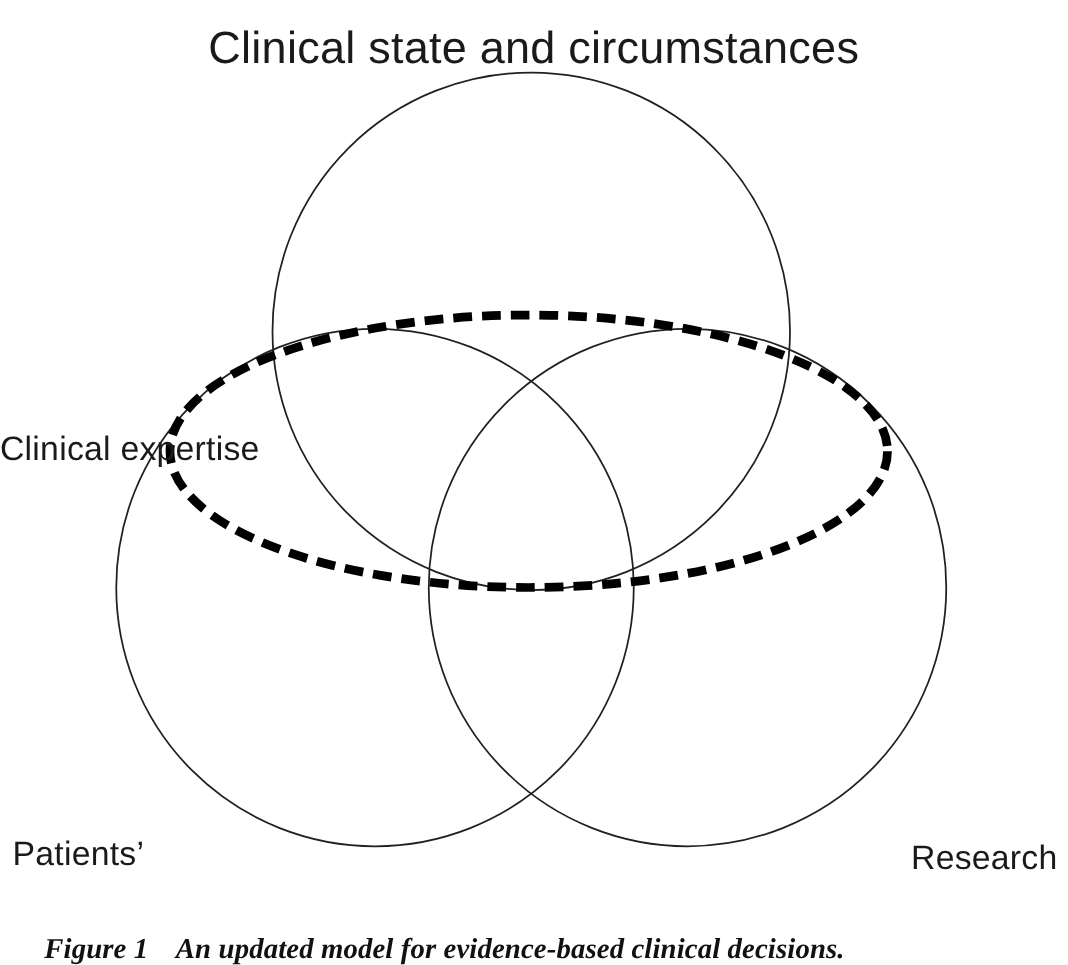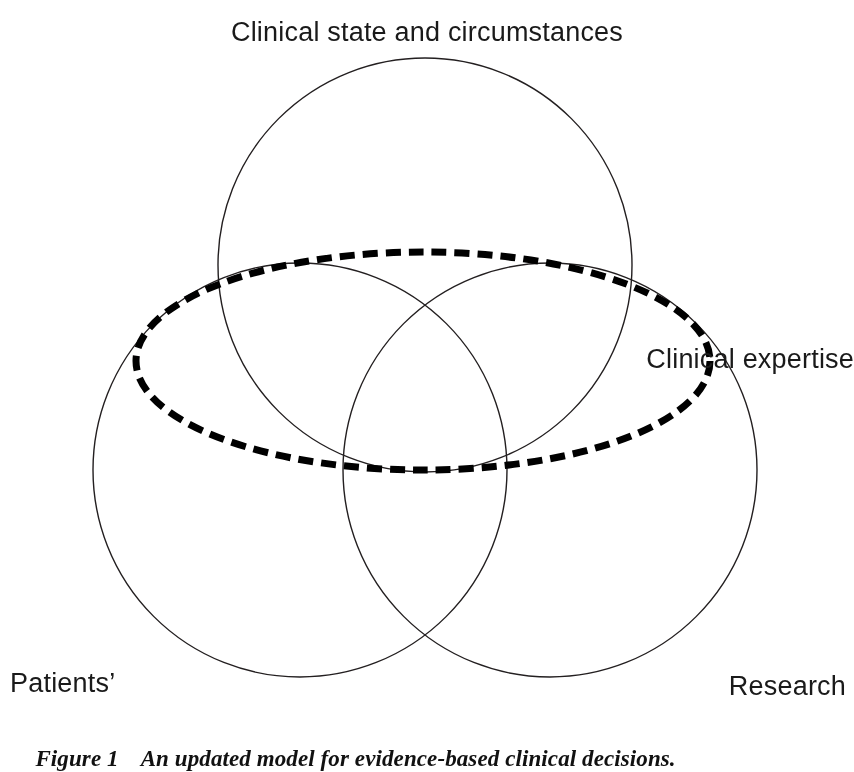--- a/index.html
+++ b/index.html
@@ -38,33 +38,33 @@
     position: absolute;
     font-family: "Liberation Sans", sans-serif;
     font-weight: 400;
     color: #1a1a1a;
     letter-spacing: 0.2px;
     line-height: 1.28;
     white-space: pre;
   }
 
   .label-top {
-    font-size: 27px;
+    font-size: 36px;
     top: 15px;
     left: 0;
     width: 854px;
     text-align: center;
   }
 
   .label-center {
     font-size: 27px;
     top: 342px;
     left: 0;
     width: 854px;
-    text-align: right;
+    text-align: left;
   }
 
   .label-bottom-left {
     font-size: 27px;
     left: 10px;
     top: 597px;
     text-align: left;
   }
 
   .label-bottom-right {

